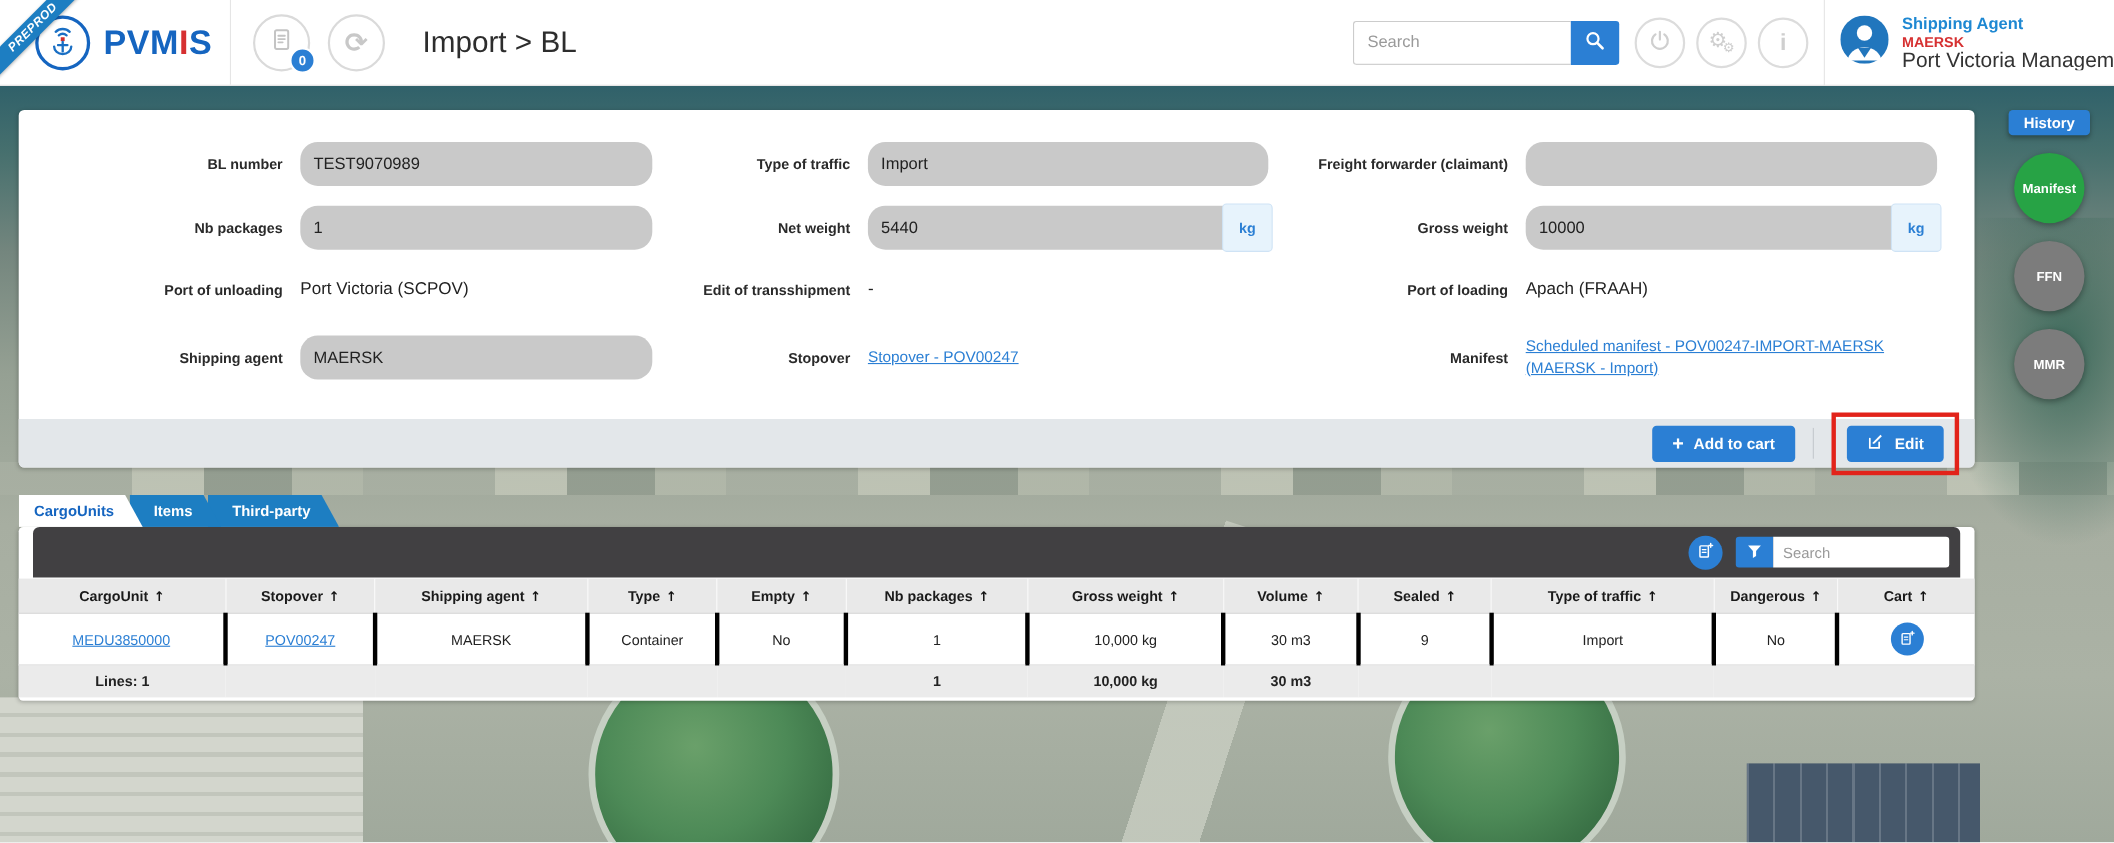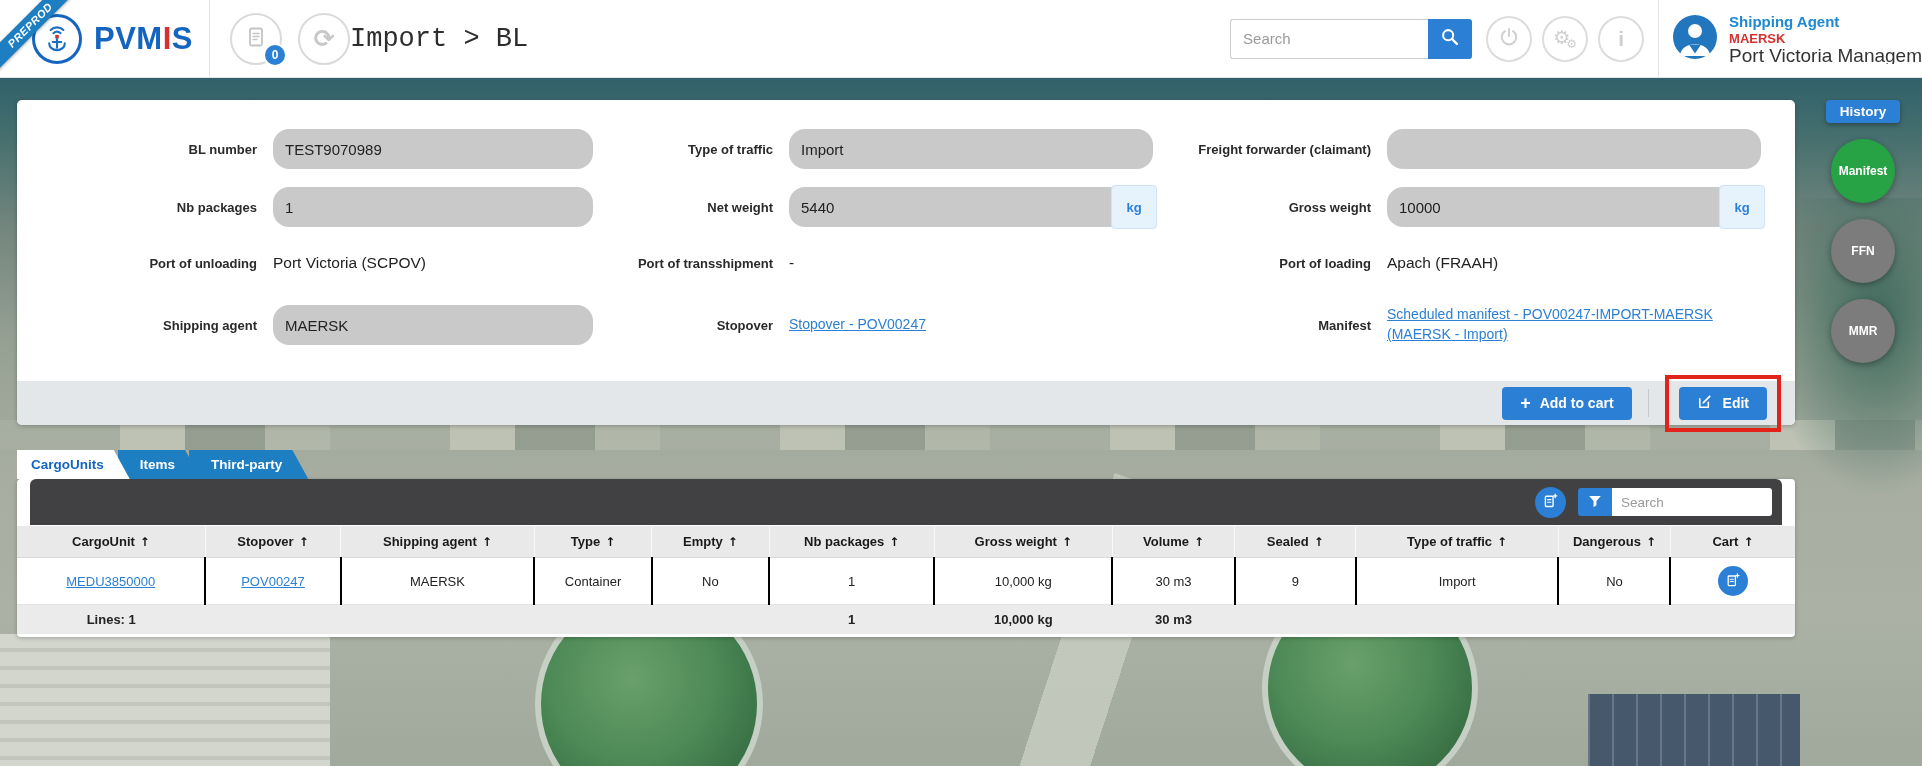--- a/index.html
+++ b/index.html
@@ -42,21 +42,21 @@
   .brand-name{font-size:31px; font-weight:bold; margin-left:12px; color:var(--brand-blue,#1565c0); letter-spacing:.5px;}
   .brand-name .red-i{color:var(--accent-red,#d63031);}
   .header-main{flex:1; height:100%; display:flex; align-items:center; padding:0 0 0 20px; min-width:0;}
   .hdr-circle{width:52px; height:52px; border:2px solid #dadada; border-radius:50%; display:flex;
       align-items:center; justify-content:center; background:#fff; flex:0 0 auto; position:relative; cursor:pointer;}
   .cart-badge{position:absolute; right:-7px; bottom:-4px; width:24px; height:24px; border-radius:50%;
       background:var(--primary-blue,#2b7fd4); color:#fff; font-size:12px; font-weight:bold;
       display:flex; align-items:center; justify-content:center; border:2px solid #fff;}
   .glyph{font-family:"DejaVu Sans",sans-serif;}
   .refresh-glyph{font-size:25px; color:#c8c8c8; font-weight:bold;}
-  .page-title{font-size:27px; color:#2d2d2d; font-weight:500; white-space:nowrap;font-family:Liberation Mono, monospace;}
+  .page-title{font-size:27px; color:#2d2d2d; font-weight:500; margin-left:34px; white-space:nowrap;}
   .hdr-right{margin-left:auto; display:flex; align-items:center; height:100%; min-width:0;}
   .search-group{display:flex; align-items:stretch; height:40px;}
   .search-group input{width:198px; border:1px solid #ccc; border-right:none; border-radius:3px 0 0 3px;
       padding:0 12px; font-size:15px; color:#444; outline:none;}
   .search-group input::placeholder{color:#9a9a9a;}
   .search-btn{width:44px; background:var(--primary-blue,#2b7fd4); border:none; border-radius:0 3px 3px 0;
       display:flex; align-items:center; justify-content:center; cursor:pointer;}
   .round-group{display:flex; align-items:center; gap:10px; margin:0 14px 0 14px;}
   .round-btn{width:46px; height:46px; border:2px solid #dcdcdc; border-radius:50%; background:#fff;
       display:flex; align-items:center; justify-content:center; cursor:pointer; color:#cfcfcf;}
@@ -116,21 +116,21 @@
       display:flex; align-items:center; justify-content:center; cursor:pointer;}
   .tbl-search input{width:160px; border:none; border-radius:0 3px 3px 0; padding:0 9px; font-size:13.5px;
       color:#444; outline:none;}
   .tbl-search input::placeholder{color:#9a9a9a;}
   table.cargo{width:100%; border-collapse:collapse; table-layout:fixed; margin-top:1px;}
   table.cargo th{background:#e9e9e9; font-size:13px; font-weight:bold; color:#1a1a1a; padding:8px 2px;
       border-right:1px solid #f8f8f8; border-bottom:1px solid #d9d9d9; text-align:center; cursor:pointer; white-space:nowrap;}
   table.cargo th:last-child{border-right:none;}
   .sort-arrow{font-size:12px; margin-left:5px; color:#111;}
   table.cargo td{font-size:13px; color:#222; text-align:center; padding:8px 2px; height:39px;
-      border-right:2px solid #000000; border-bottom:1px solid #e4e4e4; background:#fff;}
+      border-right:4px solid #000000; border-bottom:1px solid #e4e4e4; background:#fff;}
   table.cargo td:last-child{border-right:none;}
   a.tbl-link{font-size:13px;}
   table.cargo tfoot td{background:#ebebeb; font-weight:bold; font-size:13px; height:29px; padding:5px 2px;
       border:none;}
   .cart-cell-btn{width:30px; height:30px; border-radius:50%; background:var(--primary-blue,#2b7fd4);
       border:none; display:inline-flex; align-items:center; justify-content:center; cursor:pointer; vertical-align:middle;}
 
   
   .side-rail{position:absolute; right:22px; top:100px; width:74px; display:flex; flex-direction:column;
       align-items:center; z-index:20;}
@@ -256,21 +256,21 @@
         <span class="unit-box">kg</span>
       </div>
       <div class="f-label">Gross weight</div>
       <div class="f-ctrl">
         <input value="10000" style="">
         <span class="unit-box">kg</span>
       </div>
 
       <div class="f-label">Port of unloading</div>
       <div class="f-ctrl"><span class="f-text">Port Victoria (SCPOV)</span></div>
-      <div class="f-label">Port of transshipment</div>
+      <div class="f-label">Edit of transshipment</div>
       <div class="f-ctrl"><span class="f-text">-</span></div>
       <div class="f-label">Port of loading</div>
       <div class="f-ctrl"><span class="f-text">Apach (FRAAH)</span></div>
 
       <div class="f-label">Shipping agent</div>
       <div class="f-ctrl"><input value="MAERSK" style=""></div>
       <div class="f-label">Stopover</div>
       <div class="f-ctrl"><a class="f-link">Stopover - POV00247</a></div>
       <div class="f-label">Manifest</div>
       <div class="f-ctrl"><a class="f-link">Scheduled manifest - POV00247-IMPORT-MAERSK (MAERSK - Import)</a></div>

